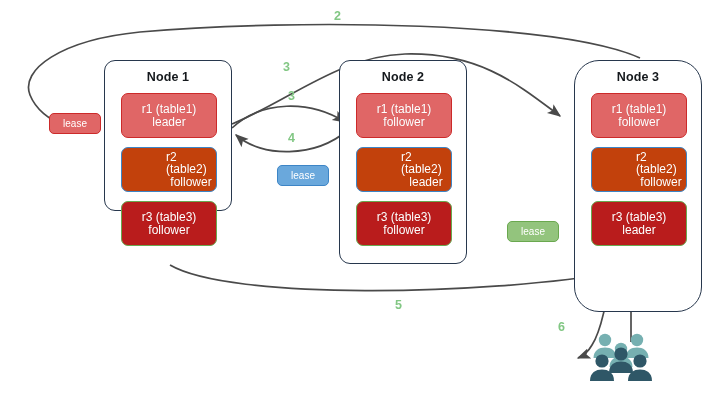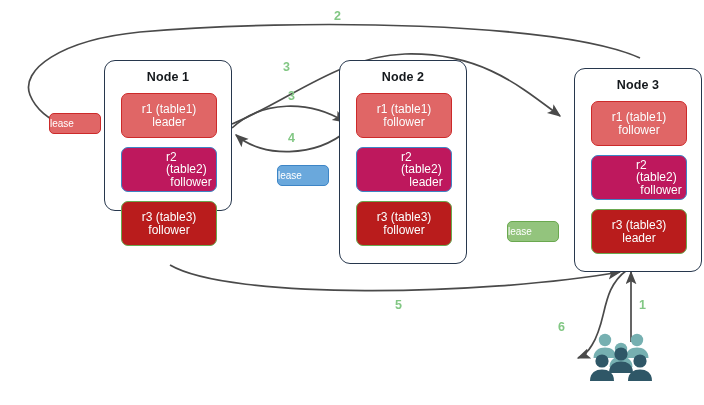--- a/index.html
+++ b/index.html
@@ -29,29 +29,29 @@
   .replica{
     position:absolute;left:16px;width:96px;height:45px;
     border-radius:7px;
     box-sizing:border-box;
     display:flex;flex-direction:column;align-items:center;justify-content:center;
     color:#ffffff;font-size:12px;line-height:12.4px;
     text-shadow:0 0 1px rgba(0,0,0,.10);
   }
   .replica .ln{display:block;}
   .rep-red  {background:#e06666;border:1.4px solid #cc2a2a;}
-  .rep-blue {background:#be185d;border:1.4px solid #3d85c6;padding-left:44px;}
+  .rep-blue {background:#c2410c;border:1.4px solid #3d85c6;padding-left:44px;}
   .rep-green{background:#b91c1c;border:1.4px solid #6aa84f;}
 
   
   .lease{
     position:absolute;
     border-radius:5px;
     box-sizing:border-box;
-    display:flex;align-items:center;
+    display:flex;align-items:center;justify-content:center;
     color:#ffffff;font-size:10px;
     height:21px;
   }
   .lease-red  {background:#e06666;border:1.4px solid #cc2a2a;}
   .lease-blue {background:#6aa8dc;border:1.4px solid #3d85c6;}
   .lease-green{background:#93c47d;border:1.4px solid #6aa84f;}
 
   
   .step{
     position:absolute;
@@ -134,21 +134,21 @@
     <div class="replica rep-blue" style="top:86px;">
       <span class="ln">r2 (table2)</span>
       <span class="ln">leader</span>
     </div>
     <div class="replica rep-green" style="top:140px;">
       <span class="ln">r3 (table3)</span>
       <span class="ln">follower</span>
     </div>
   </div>
 
-  <div class="node-box" style="left:574px;top:68px;width:128px;height:204px;">
+  <div class="node-box" style="left:574px;top:60px;width:128px;height:252px;border-radius:25px;">
     <div class="node-title">Node 3</div>
     <div class="replica rep-red" style="top:32px;">
       <span class="ln">r1 (table1)</span>
       <span class="ln">follower</span>
     </div>
     <div class="replica rep-blue" style="top:86px;">
       <span class="ln">r2 (table2)</span>
       <span class="ln">follower</span>
     </div>
     <div class="replica rep-green" style="top:140px;">

